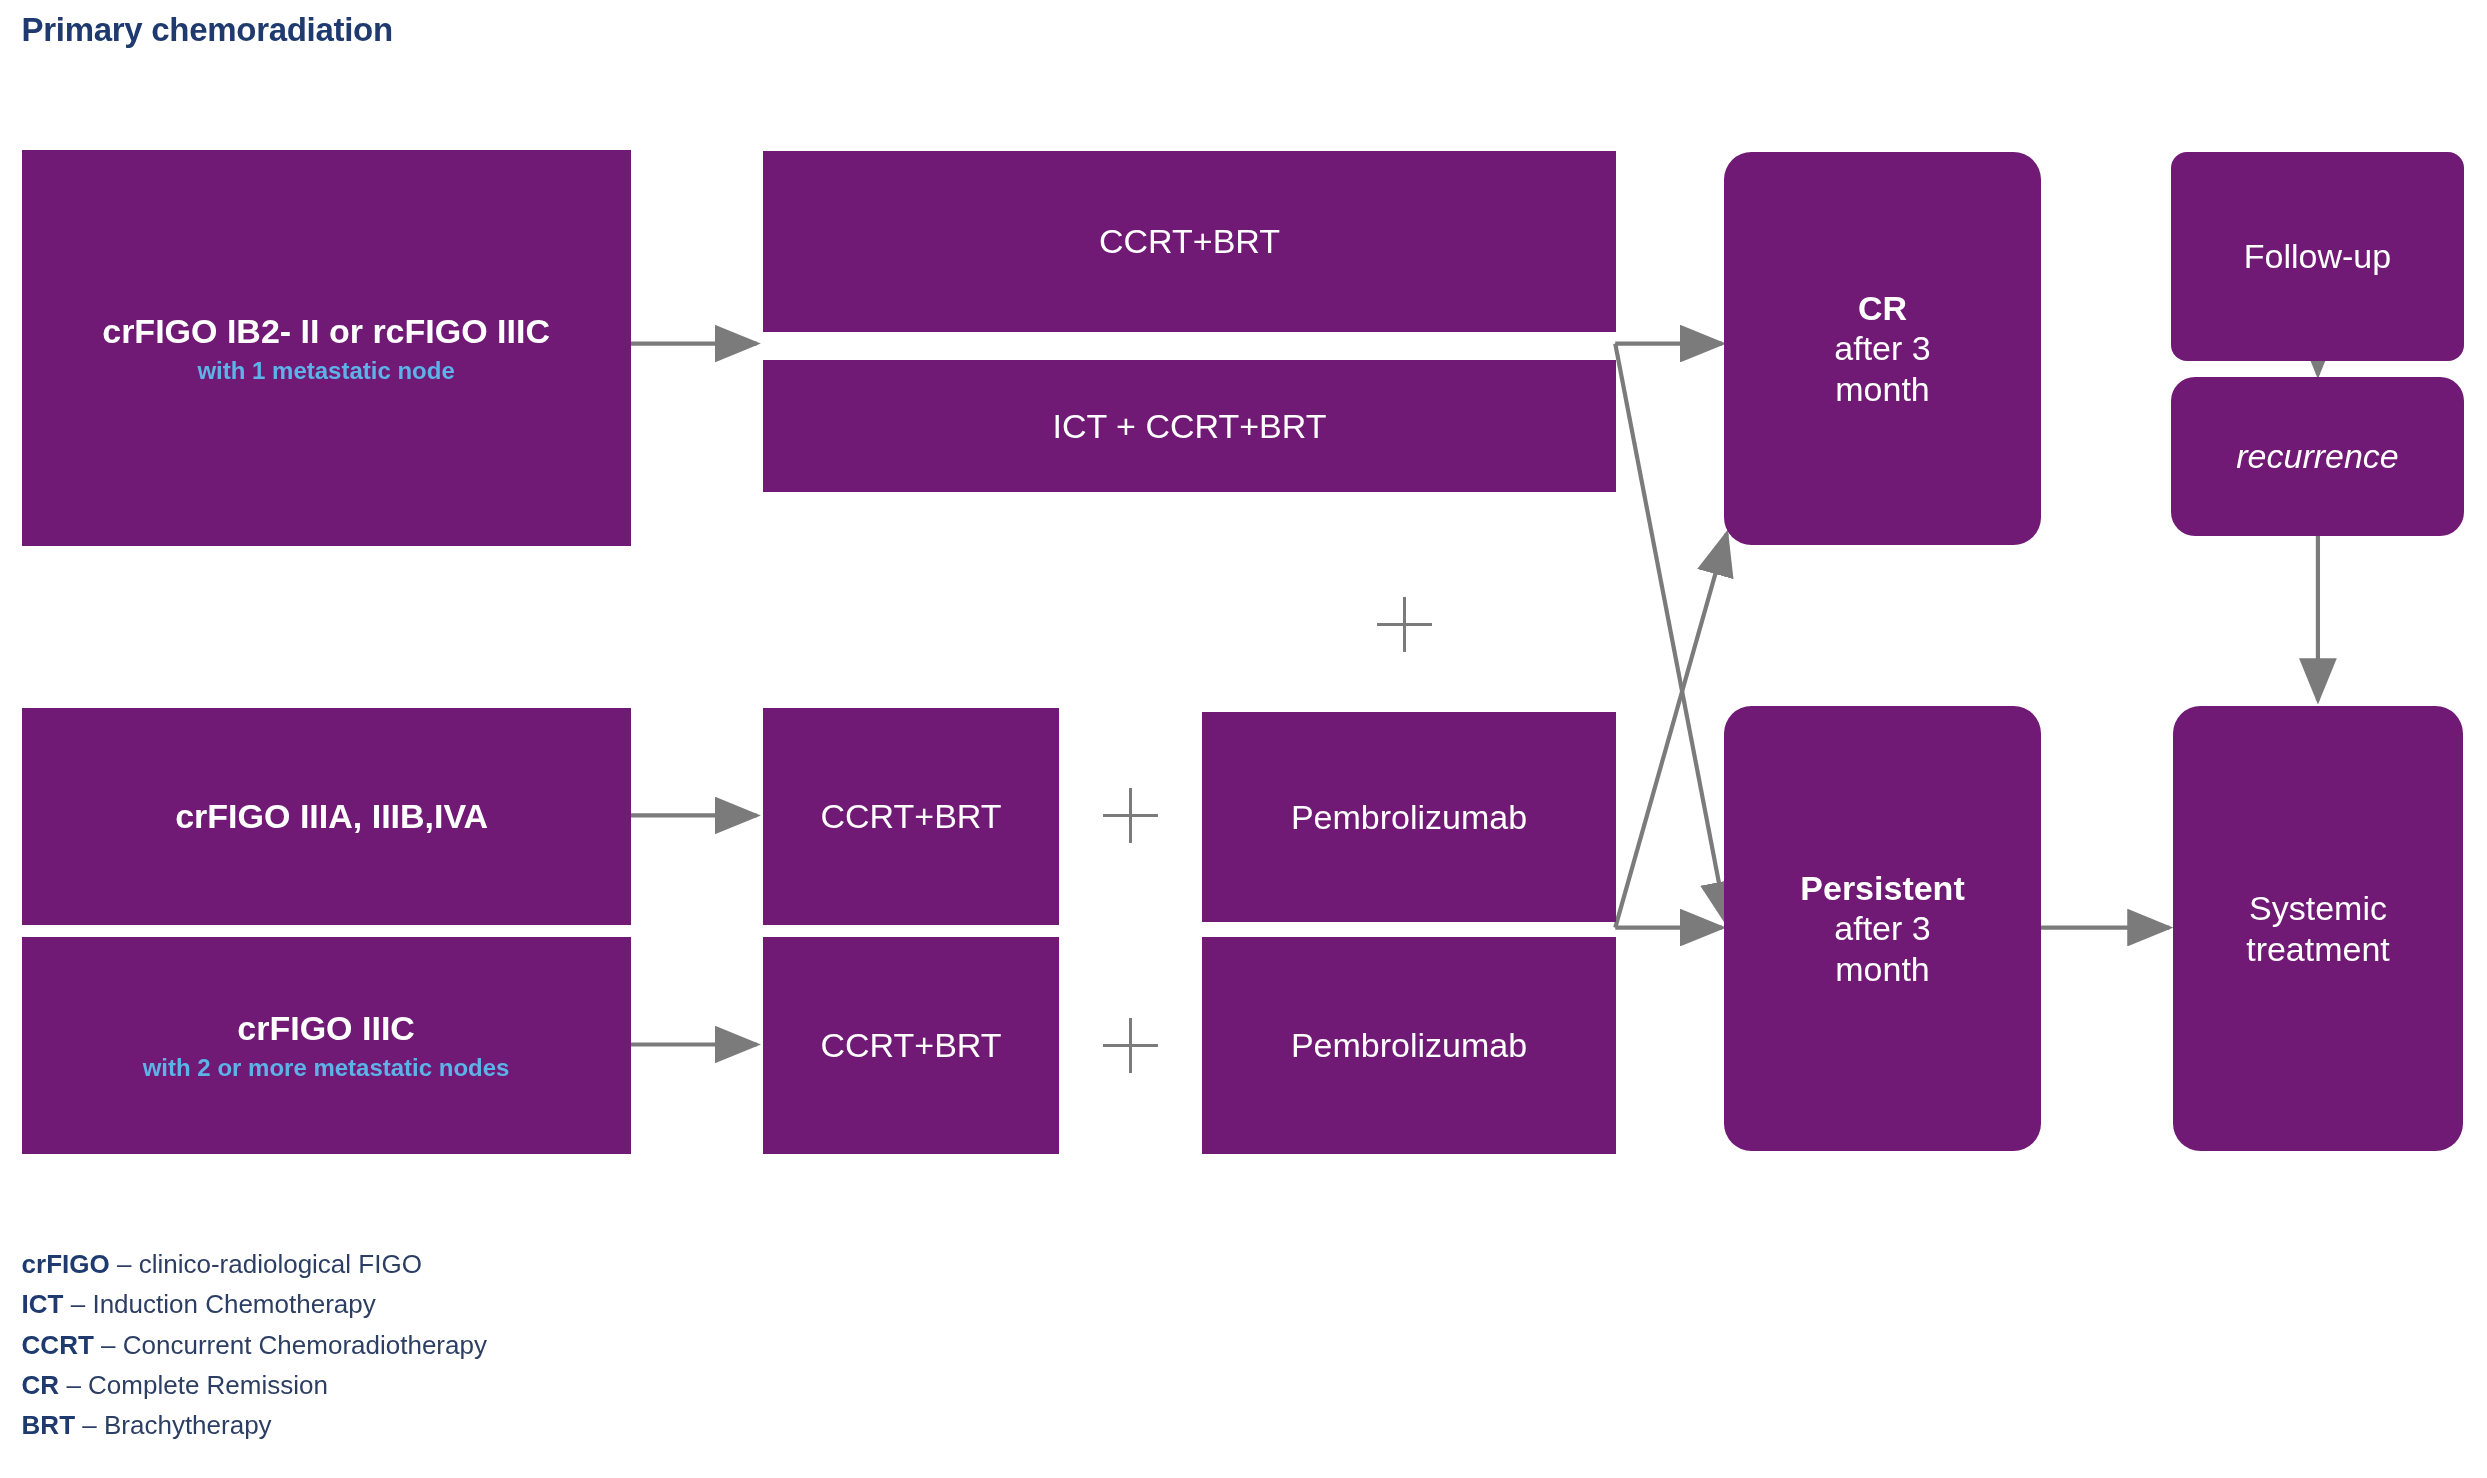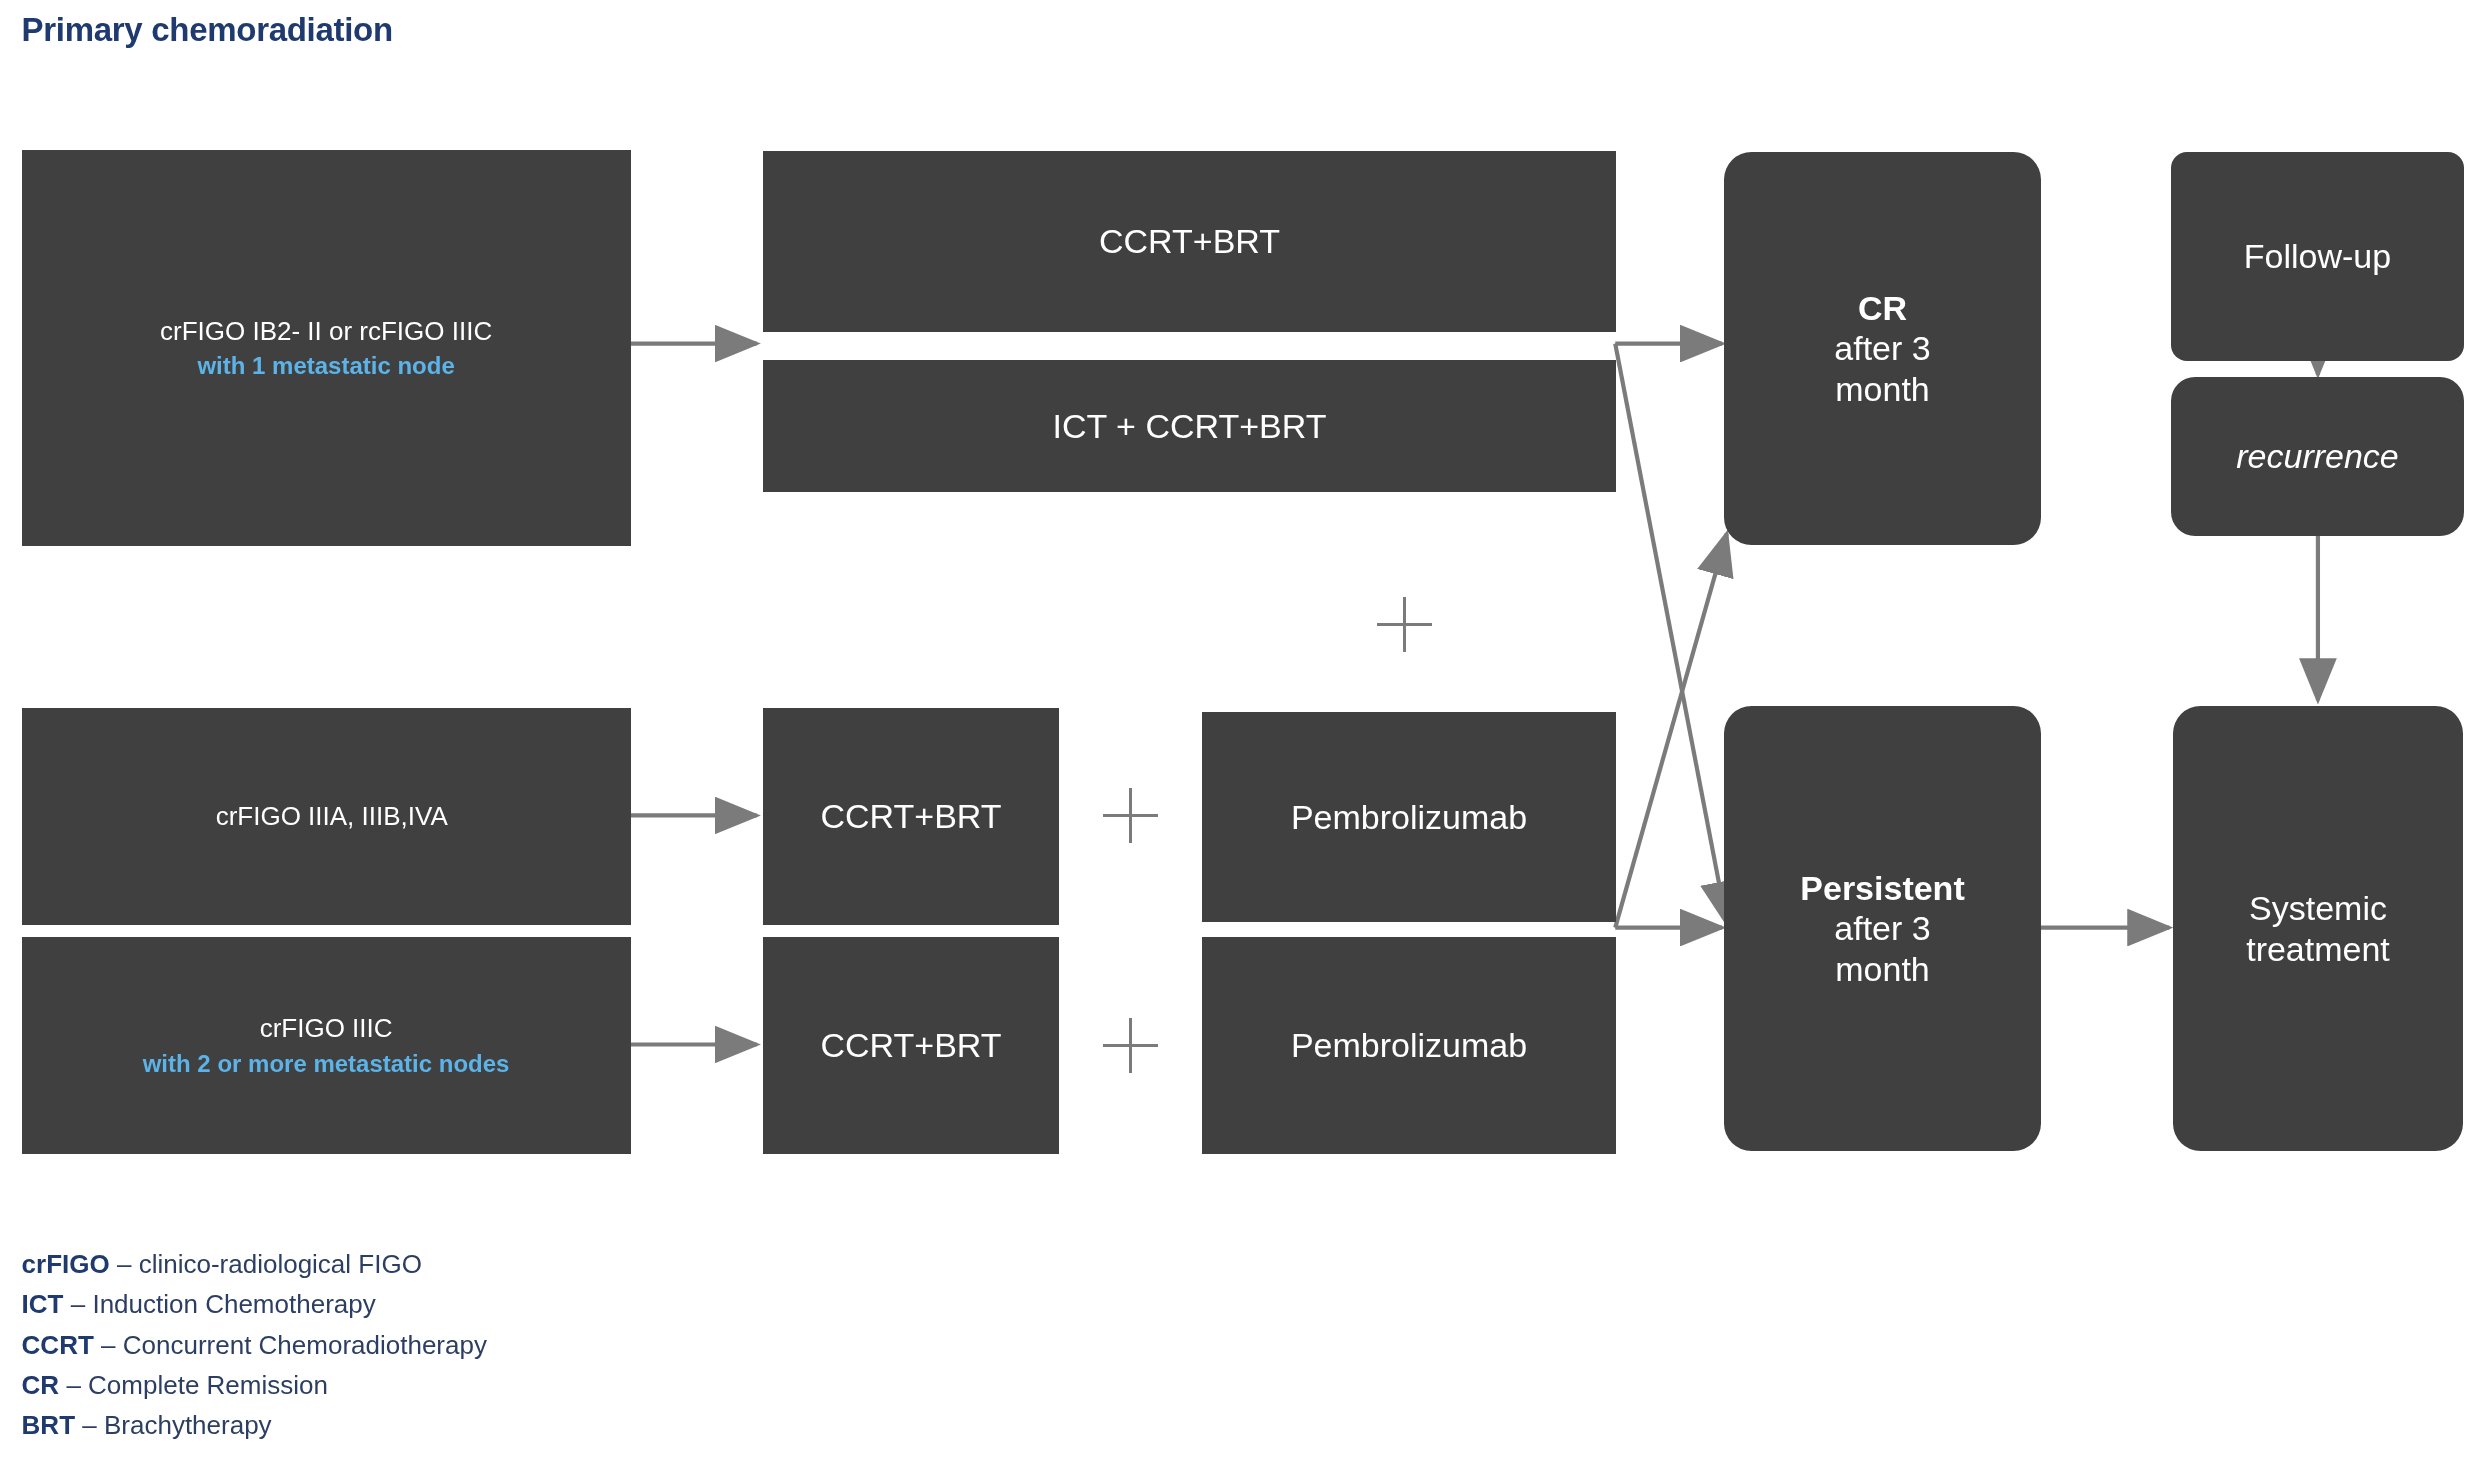--- a/index.html
+++ b/index.html
@@ -22,33 +22,33 @@
     font-size:33px;
     font-weight:bold;
     color:#1e3a6e;
     letter-spacing:-0.3px;
     white-space:nowrap;
   }
 
   
   .box{
     position:absolute;
-    background:#404040;
+    background:#701a75;
     display:flex;
     flex-direction:column;
     align-items:center;
     justify-content:center;
     text-align:left;
     color:#ffffff;
     box-sizing:border-box;
     padding:4.8px 10.8px;
     line-height:1.18;
   }
   .box.rounded{ border-radius:27.6px; }
-  .box .l1{ font-size:26px; font-weight:normal; display:block; }
+  .box .l1{ font-size:34px; font-weight:bold; display:block; }
   .box .l2{ font-size:24px; font-weight:bold; color:#5cb3e8; display:block; margin-top:6px;}
   .box .bold{ font-size:34px; font-weight:bold; display:block;}
   .box .thin{ font-size:34px; font-weight:normal; display:block;}
 
   
   .plus{
     position:absolute;
     width:55px; height:55px;
   }
   .plus::before, .plus::after{

